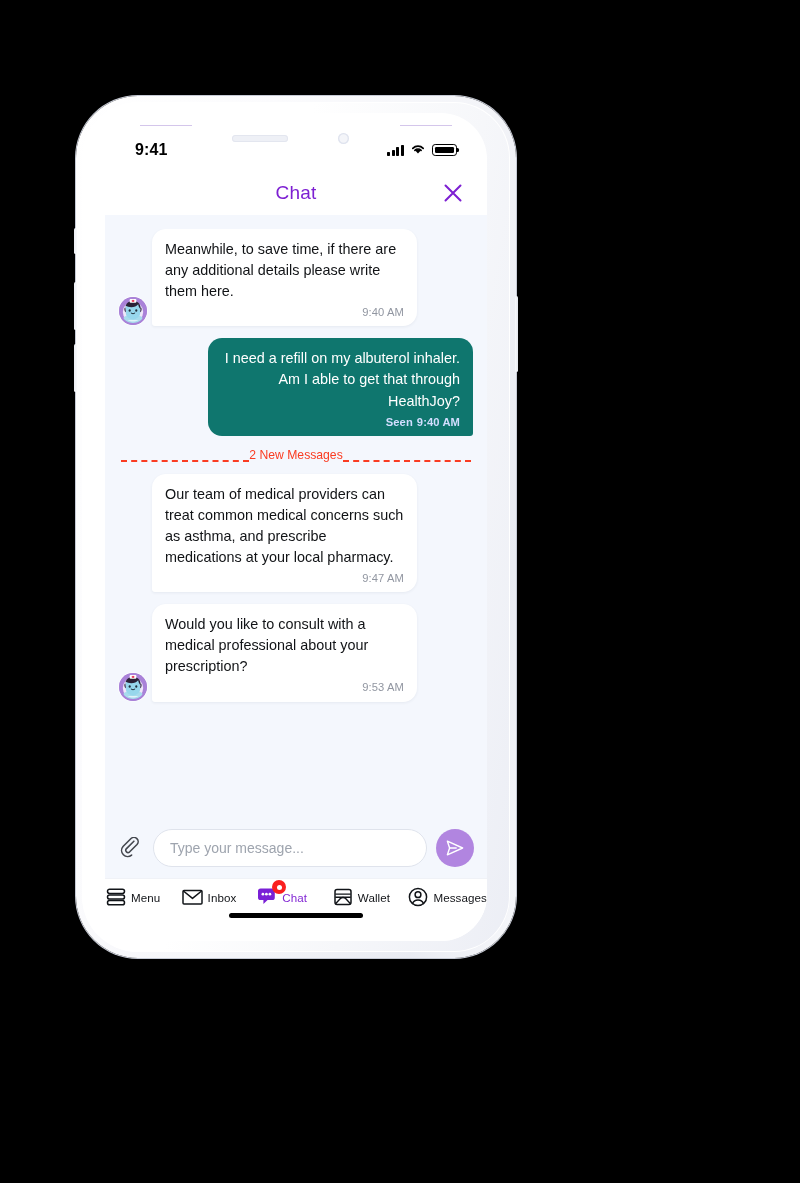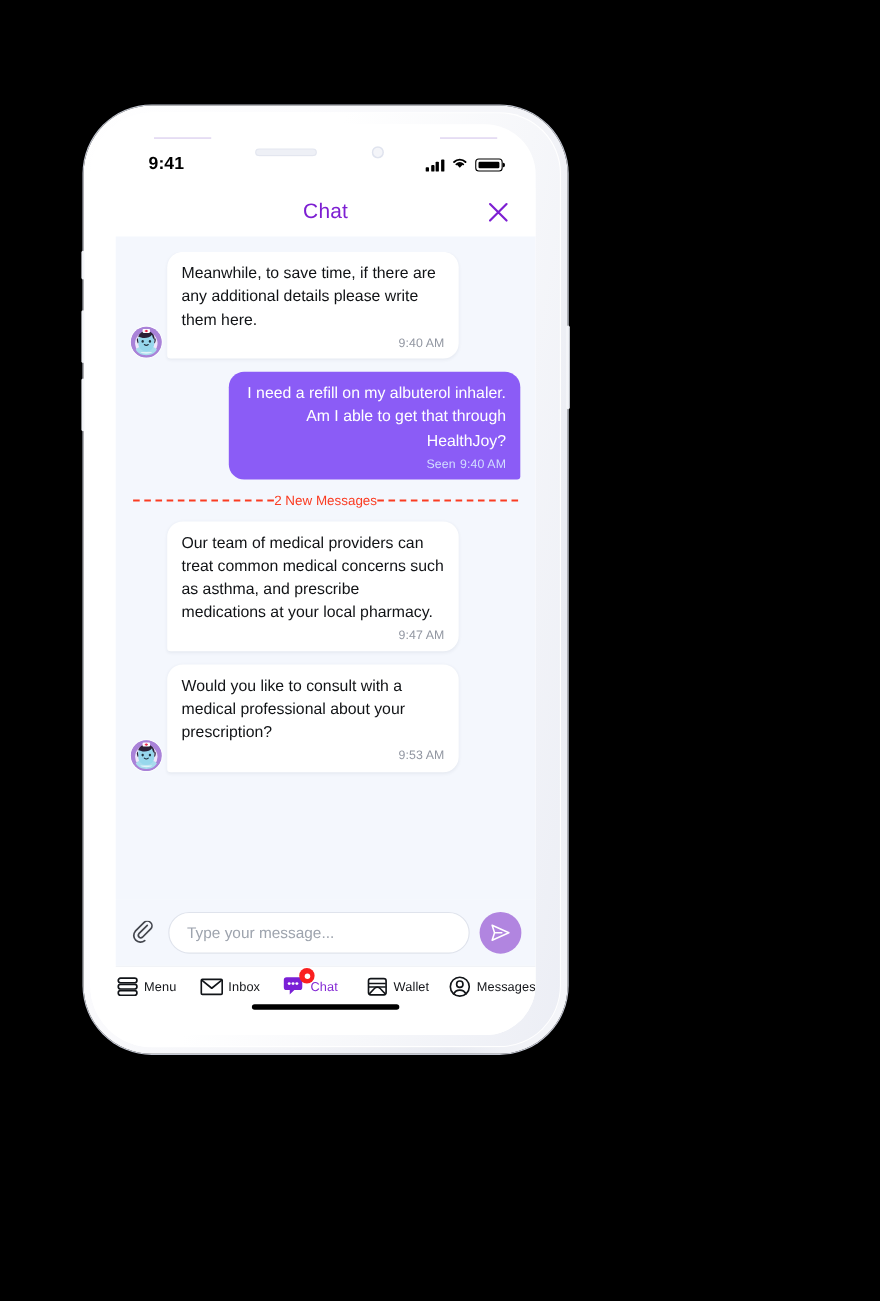--- a/index.html
+++ b/index.html
@@ -225,42 +225,42 @@
     position: relative;
   }
   .bubble.in {
     background: #ffffff;
     color: #111316;
     border-radius: 14px;
     border-bottom-left-radius: 3px;
     box-shadow: 0 1px 3px rgba(40,50,90,0.07);
   }
   .bubble.out {
-    background: #8b5cf6;
+    background: #0f766e;
     color: #ffffff;
     border-radius: 14px;
     border-bottom-right-radius: 3px;
     text-align: right;
   }
   .bubble .txt { display: block; }
   .bubble .meta {
     display: block;
     text-align: right;
     font-size: 11.2px;
     margin-top: 2px;
     letter-spacing: .1px;
   }
   .bubble.in  .meta { color: #9196a1; }
-  .bubble.out .meta { color: #d3deff; }
+  .bubble.out .meta { color: #d3deff; font-weight: bold; }
   .bubble.out .meta .seen { margin-right: 4px; }
 
   
   .new-divider {
     display: flex;
-    align-items: center;
+    align-items: flex-end;
     gap: 0;
     margin: 4px 2px 12px 2px;
   }
   .new-divider .dash {
     flex: 1;
     height: 0;
     border-top: 2.2px dashed #fa3c22;
   }
   .new-divider .label {
     font-size: 12.2px;

